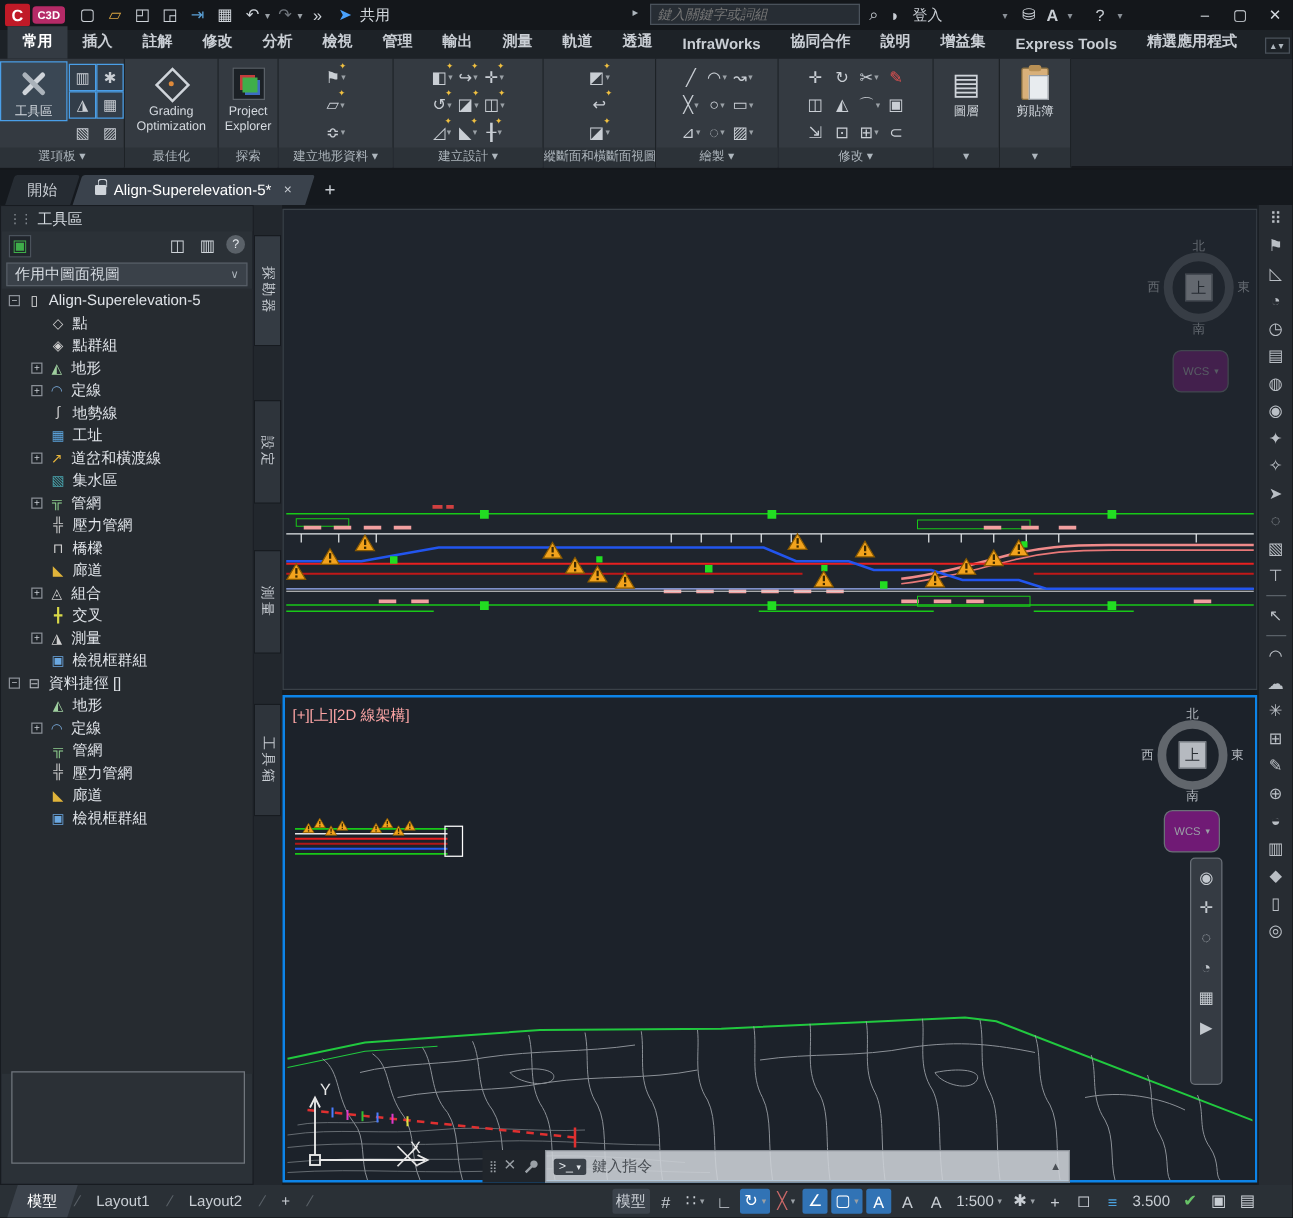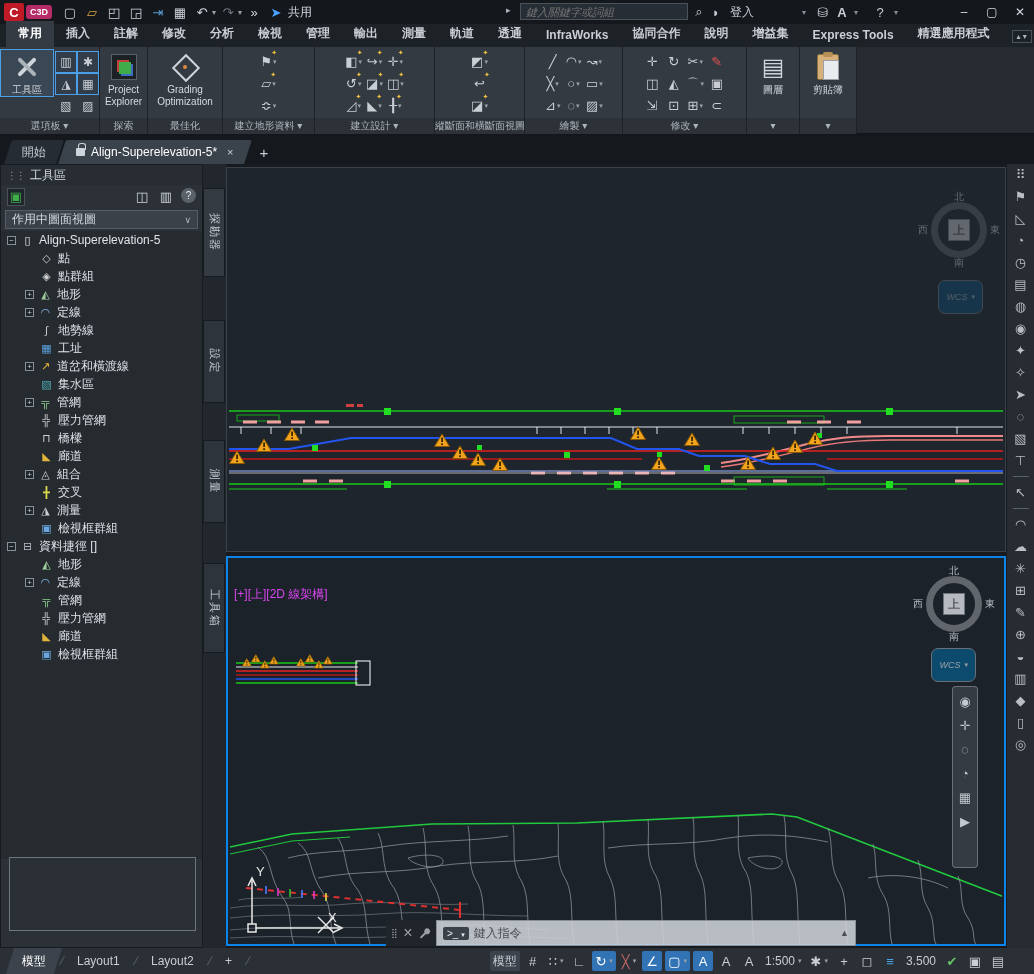--- a/index.html
+++ b/index.html
@@ -90,32 +90,32 @@
   .vtab span{transform:rotate(90deg);white-space:nowrap;font-size:11px;color:#c9ced4;letter-spacing:2px;}
   .vtab:nth-of-type(1){top:24px;height:89px;background:#343b43;}
   .vtab:nth-of-type(2){top:156px;height:83px;}
   .vtab:nth-of-type(3){top:276px;height:83px;}
   .vtab:nth-of-type(4){top:399px;height:90px;}
 
   
   #canvas{position:absolute;left:226px;top:164px;width:780px;height:784px;background:#171b20;}
   #vp-top{position:absolute;left:0;top:3px;width:780px;height:385px;background:#1f252d;border:1px solid #3a4148;}
   #vp-bottom{position:absolute;left:0;top:392px;width:780px;height:390px;background:#1c222a;border:2px solid #0d84e8;}
-  #vp-label{position:absolute;left:6px;top:6px;font-size:12px;color:#d946ef;margin-top:22px;}
+  #vp-label{position:absolute;left:6px;top:6px;font-size:12px;color:#fca5a5;}
   svg{display:block;}
 
   
   .vcube{position:absolute;width:76px;height:76px;}
   .vring{position:absolute;left:10px;top:10px;width:56px;height:56px;border:7px solid #565c63;border-radius:50%;}
   .vface{position:absolute;left:27px;top:27px;width:22px;height:22px;background:#b6bac0;border:1px solid #70767d;color:#2a2e33;font-size:12px;display:flex;align-items:center;justify-content:center;}
   .vn{position:absolute;left:50%;transform:translateX(-50%);top:-2px;font-size:10px;color:#b6bbc1;}
   .vs{position:absolute;left:50%;transform:translateX(-50%);bottom:-2px;font-size:10px;color:#b6bbc1;}
   .vw{position:absolute;top:50%;transform:translateY(-50%);left:-3px;font-size:10px;color:#b6bbc1;}
   .ve{position:absolute;top:50%;transform:translateY(-50%);right:-3px;font-size:10px;color:#b6bbc1;}
-  .wcs{position:absolute;border:1px solid #6a7077;border-radius:7px;font-size:9px;color:#9aa0a6;padding:16px 7px;height:14px;display:flex;align-items:center;gap:4px;background:#0c4a6e;font-style:italic;}
+  .wcs{position:absolute;border:1px solid #6a7077;border-radius:7px;font-size:9px;color:#9aa0a6;padding:16px 7px;height:14px;display:flex;align-items:center;gap:4px;background:#701a75;}
   .dim{opacity:.45;}
 
   
   #navbar{position:absolute;right:26px;top:128px;width:26px;height:182px;background:rgba(120,126,133,.28);border:1px solid rgba(160,166,173,.5);border-radius:4px;display:flex;flex-direction:column;align-items:center;gap:11px;padding-top:8px;}
   #navbar span{font-size:13px;color:#c3c8ce;line-height:1;}
 
   
   #cmdline{position:absolute;left:158px;top:362px;width:470px;height:26px;display:flex;z-index:5;}
   #cmd-handle{width:50px;background:#20252b;display:flex;align-items:center;justify-content:space-evenly;color:#9aa0a6;}
   #cmd-strip{flex:1;background:rgba(206,211,216,.88);border:1px solid #8a9097;display:flex;align-items:center;padding:0 6px;gap:5px;}
@@ -215,41 +215,41 @@
             <div class="scell on">▥</div>
             <div class="scell on">✱</div>
             <div class="scell on">◮</div>
             <div class="scell on">▦</div>
             <div class="scell">▧</div>
             <div class="scell">▨</div>
           </div>
         </div>
         <div class="plabel">選項板 ▾</div>
       </div>
+      <div class="panel" style="width: 75px;">
+        <div class="pbody">
+          <div class="bigbtn">
+            <div class="bicon">
+              <div class="icon-go"></div>
+            </div>
+            <div class="blabel">Grading<br>Optimization</div>
+          </div>
+        </div>
+        <div class="plabel">最佳化</div>
+      </div>
       <div class="panel" style="width: 48px;">
         <div class="pbody">
           <div class="bigbtn">
             <div class="bicon">
               <div class="icon-pe"></div>
             </div>
             <div class="blabel">Project<br>Explorer</div>
           </div>
         </div>
         <div class="plabel">探索</div>
-      </div>
-      <div class="panel" style="width: 75px;">
-        <div class="pbody">
-          <div class="bigbtn">
-            <div class="bicon">
-              <div class="icon-go"></div>
-            </div>
-            <div class="blabel">Grading<br>Optimization</div>
-          </div>
-        </div>
-        <div class="plabel">最佳化</div>
       </div>
       <div class="panel" style="width: 92px;">
         <div class="pbody">
           <div class="ggrid" style="grid-template-columns: repeat(1, 1fr);">
             <div class="gcell">
               <span class="ric">⚑<i class="spark">✦</i></span>
               <span class="caret">▾</span>
             </div>
             <div class="gcell">
               <span class="ric">▱<i class="spark">✦</i></span>

